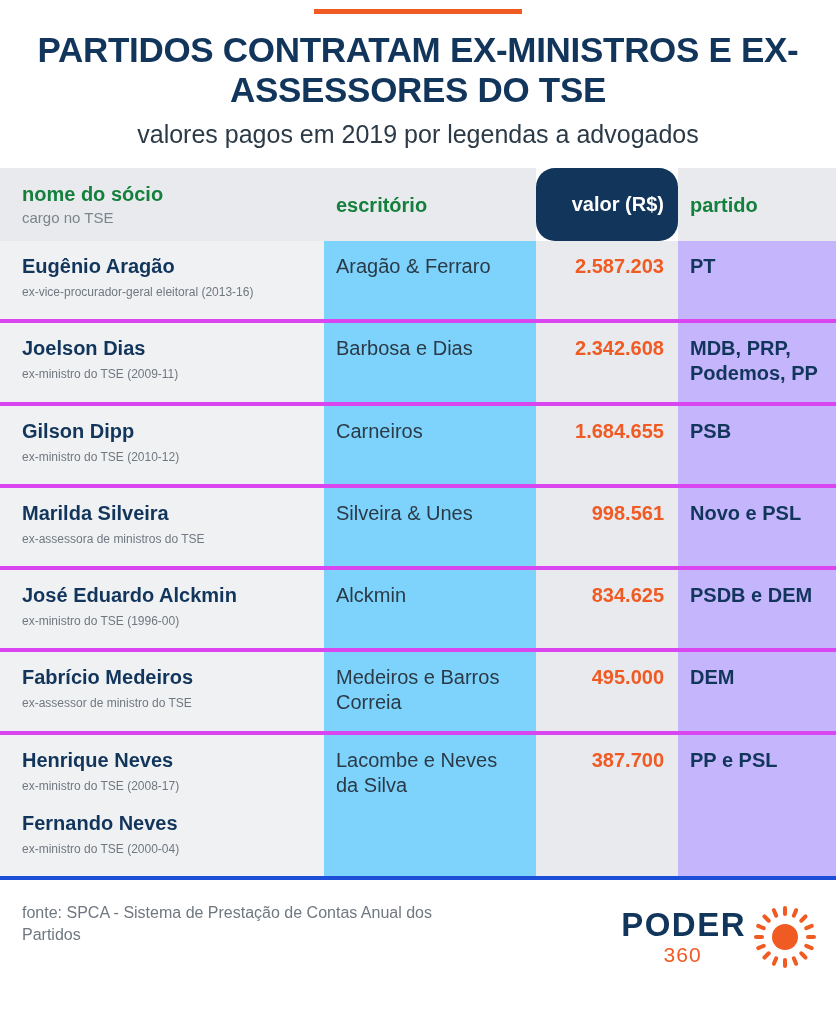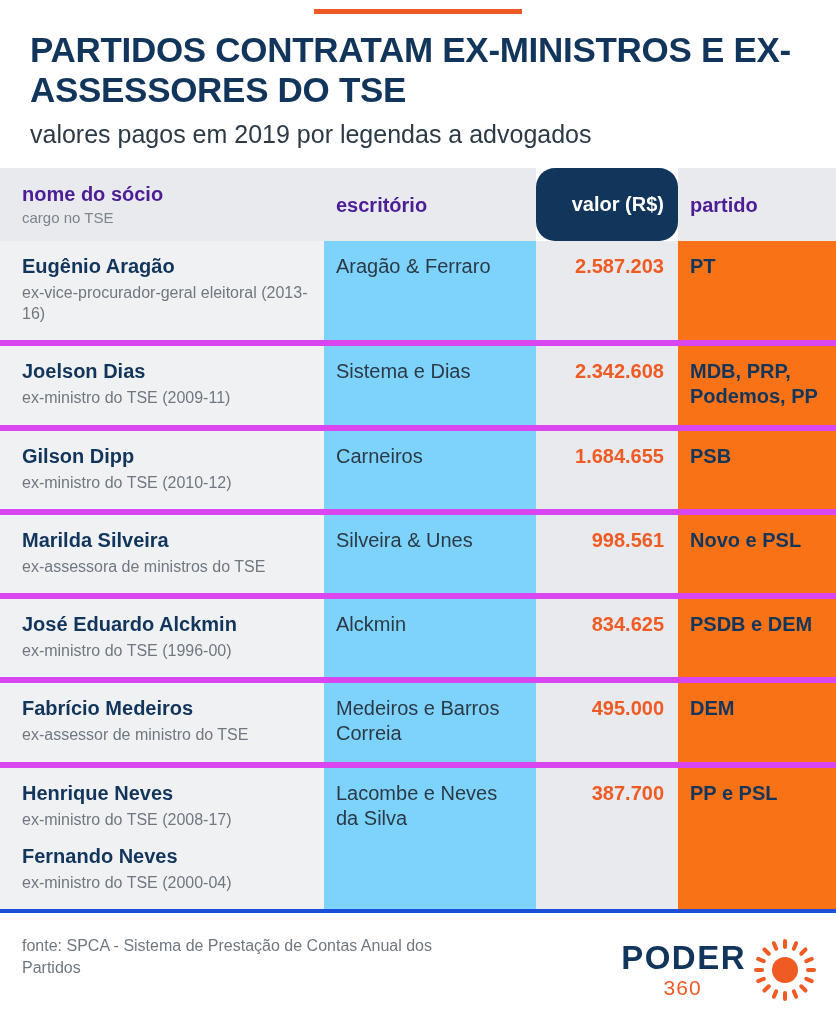--- a/index.html
+++ b/index.html
@@ -21,20 +21,21 @@
     box-sizing: border-box;
   }
   
   .top-rule {
     width: 208px;
     height: 5px;
     background: #f05a23;
     margin: 9px auto 0 auto;
   }
   .title-block {
+    text-align: center;
     padding: 16px 30px 0 30px;
   }
   .title {
     font-size: 35px;
     line-height: 40px;
     font-weight: bold;
     color: #12355b;
     letter-spacing: -0.3px;
     text-transform: uppercase;
   }
@@ -64,21 +65,21 @@
     text-align: left;
     padding: 0;
     height: 73px;
   }
   .th-inner {
     padding: 0 14px 0 22px;
   }
   .th-nome-main {
     font-size: 20px;
     font-weight: bold;
-    color: #4c1d95;
+    color: #15803d;
     line-height: 24px;
   }
   .th-nome-sub {
     font-size: 15px;
     color: #7b858e;
     line-height: 19px;
     font-weight: normal;
     margin-top: 2px;
   }
   th.valor-head {
@@ -93,49 +94,49 @@
     text-align: right;
   }
   th.esc-head .th-inner { padding-left: 12px; }
   th.part-head .th-inner { padding-left: 12px; }
   th.esc-head .th-nome-main,
   th.part-head .th-nome-main { font-size: 20px; }
 
   tbody tr { vertical-align: top; }
   tbody td {
     padding: 0;
-    border-top: 6px solid #d946ef;
+    border-top: 4px solid #d946ef;
   }
   tbody tr:first-child td { border-top: none; }
   td.nome {
     background: #f0f1f3;
     padding: 13px 16px 16px 22px;
   }
   td.esc {
     background: #7dd3fc;
     padding: 13px 12px 16px 12px;
   }
   td.valor {
     background: #e8eaed;
     padding: 13px 14px 16px 12px;
     text-align: right;
     margin-top: 36px;
   }
   td.partido {
-    background: #f97316;
+    background: #c4b5fd;
     padding: 13px 12px 16px 12px;
   }
   .person-name {
     font-size: 20px;
     font-weight: bold;
     color: #12355b;
     line-height: 25px;
   }
   .person-role {
-    font-size: 16px;
+    font-size: 12px;
     color: #6f7880;
     line-height: 21px;
     margin-top: 3px;
   }
   .person-block + .person-block { margin-top: 14px; }
   .esc-text {
     font-size: 20px;
     color: #2b3a46;
     line-height: 25px;
   }
@@ -268,21 +269,21 @@
       </tr>
 
       <tr>
         <td class="nome">
           <div class="person-block">
             <div class="person-name">Joelson Dias</div>
             <div class="person-role">ex-ministro do TSE (2009-11)</div>
           </div>
         </td>
         <td class="esc">
-          <div class="esc-text">Sistema e Dias</div>
+          <div class="esc-text">Barbosa e Dias</div>
         </td>
         <td class="valor">
           <div class="valor-text">2.342.608</div>
         </td>
         <td class="partido">
           <div class="partido-text">MDB, PRP, Podemos, PP</div>
         </td>
       </tr>
 
       <tr>

